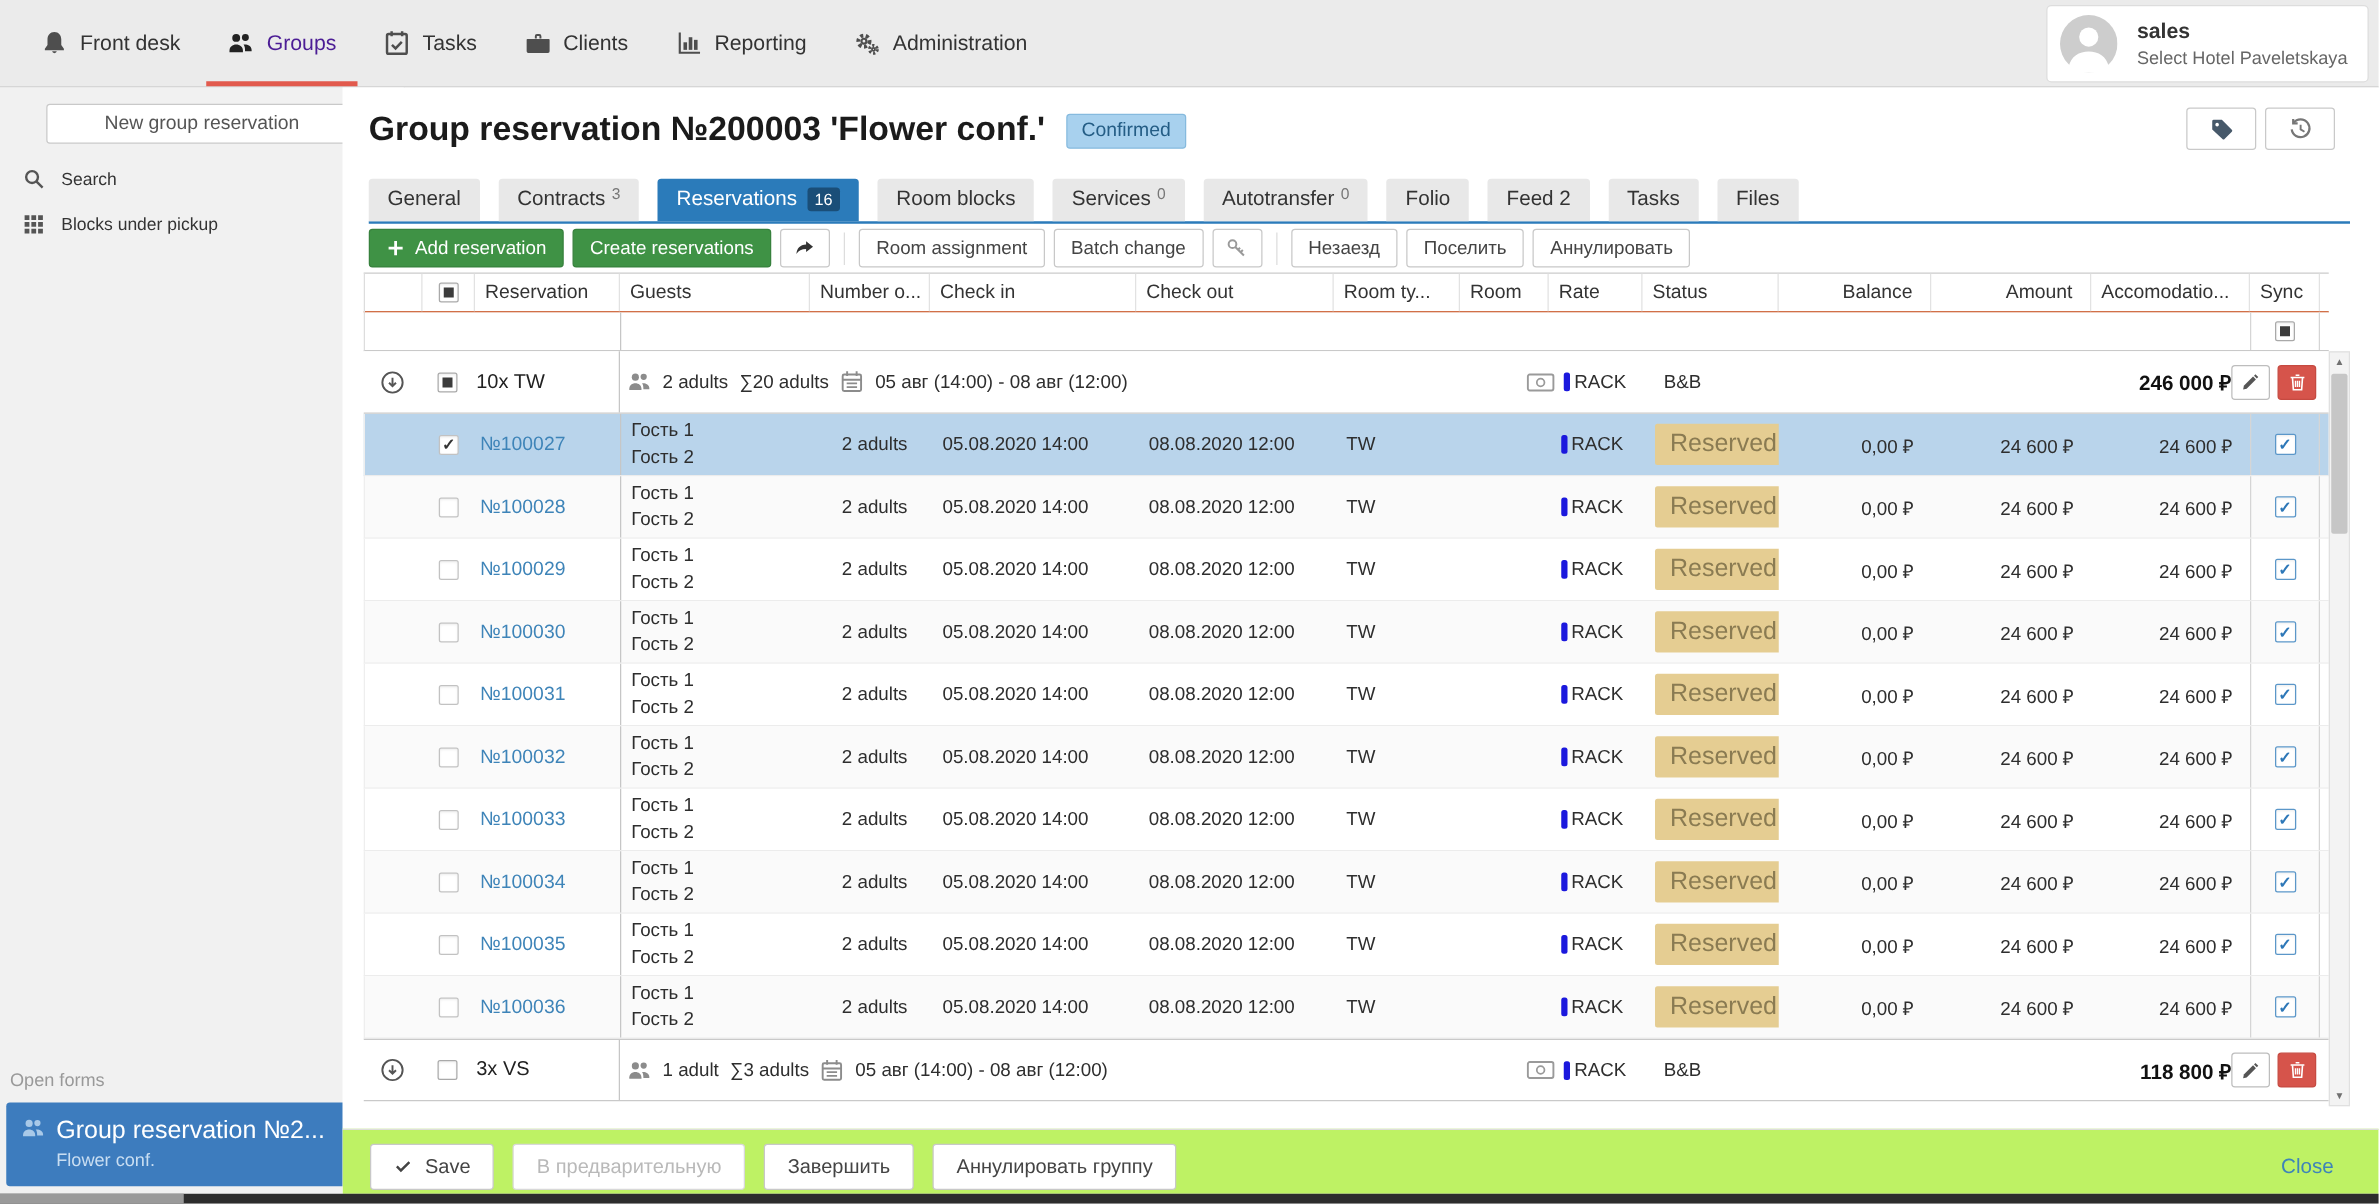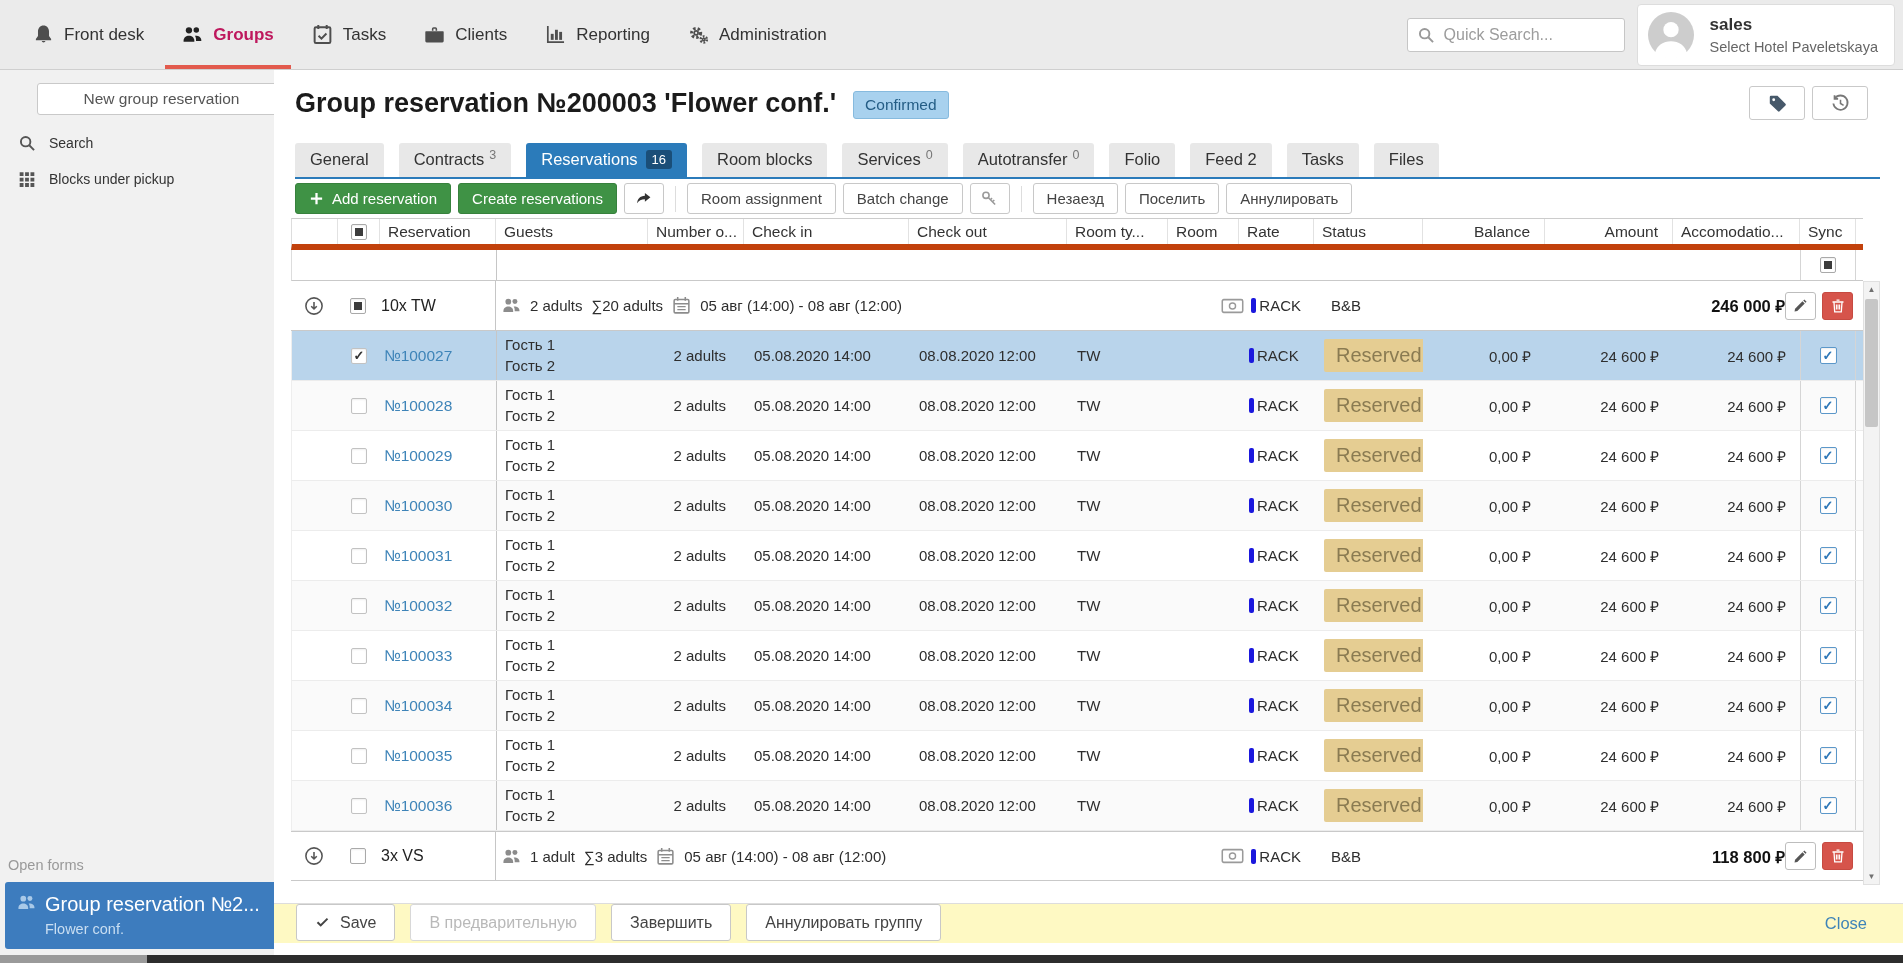--- a/index.html
+++ b/index.html
@@ -9,21 +9,21 @@
   *{box-sizing:border-box}
   html,body{margin:0;padding:0}
   body{font-family:"Liberation Sans",sans-serif;background:#fff;width:1903px;height:963px;overflow:hidden}
   .app{position:relative;width:1903px;height:963px;background:#fff;overflow:hidden}
 
   
   .topnav{position:absolute;top:0;left:0;right:0;height:70px;background:#ebebeb;border-bottom:1px solid #cfcfcf;display:flex;align-items:stretch;padding-left:14px}
   .nav-items{display:flex;align-items:stretch}
   .nav-item{display:flex;align-items:center;gap:10px;padding:0 19px;font-size:17px;color:#333;position:relative;cursor:pointer;white-space:nowrap}
   .nav-item .nav-icon{width:21px;height:21px;color:#4e4e4e;flex:none}
-  .nav-item.active{font-weight:bold;color:#be185d}
+  .nav-item.active{font-weight:normal;color:#4c1d95}
   .nav-item.active .nav-icon{color:#222}
   .nav-item.active::after{content:"";position:absolute;left:2px;right:2px;bottom:0;height:4px;background:#e25a4d}
   svg{display:block;width:100%;height:100%}
   .nav-right{margin-left:auto;display:flex;align-items:center;gap:12px;padding-right:8px}
   .search-box{position:relative}
   .search-box input{width:218px;height:34px;border:1px solid #c6c6c6;border-radius:3px;padding:0 10px 0 36px;font-size:16px;color:#333;outline:none;font-family:inherit;background:#fff}
   .search-box input::placeholder{color:#9c9c9c}
   .search-icon{position:absolute;left:10px;top:8px;width:18px;height:18px;color:#999}
   .user-panel{display:flex;align-items:center;gap:16px;background:#fff;border:1px solid #ddd;border-radius:4px;height:62px;padding:0 16px 0 10px;min-width:248px}
   .avatar{width:46px;height:46px;flex:none}
@@ -64,21 +64,21 @@
   .btn.green{background:var(--green);border-color:#37813d;color:#fff}
   .btn .icon{width:15px;height:15px;color:#fff;flex:none}
   .btn.icon-only{width:40px;justify-content:center;padding:0}
   .btn.icon-only .icon{color:#333;width:17px;height:17px}
   .btn.icon-only .icon.gray{color:#9a9a9a}
   .vsep{width:1px;height:26px;background:#ddd;margin:0 4px}
 
   
   .table-wrap{position:absolute;top:148px;left:17px;width:1589px}
   .thead,.filter-row,.trow,.grow{display:grid;grid-template-columns:var(--cols);width:1572px;align-items:center}
-  .thead{height:32px;border-top:1px solid #ccc;border-bottom:6px solid #c2410c;border-left:1px solid #ddd;background:#fff}
+  .thead{height:32px;border-top:1px solid #ccc;border-bottom:1px solid #c2410c;border-left:1px solid #ddd;background:#fff}
   .th{font-size:15.5px;color:#333;padding-left:8px;border-right:1px solid #e2e2e2;height:100%;display:flex;align-items:center;overflow:hidden;white-space:nowrap}
   .th.right{justify-content:flex-end;padding-right:14px}
   .th.center{justify-content:center;padding-left:0}
   .filter-row{height:31px;border-bottom:1px solid #c9c9c9;border-left:1px solid #ddd;background:#fff}
   .fcell{height:100%}
   .fcell.guests-line{grid-column:4;border-left:1px solid #c6c6c6}
   .fcell.sync-cell{grid-column:15;border-left:1px solid #d5d5d5;border-right:1px solid #d5d5d5;display:flex;align-items:center;justify-content:center}
 
   .trow{height:50px;border-bottom:1px solid #ececec;border-left:1px solid #eee;background:#fff;cursor:pointer}
   .trow.alt{background:#fafafa}
@@ -121,21 +121,21 @@
   .cbx.checked::after{content:"✓";font-size:13px;font-weight:bold;color:#333;line-height:1}
   .cbx.sync-cbx{width:17px;height:17px;border-color:#5b97c9}
   .cbx.sync-cbx.checked::after{color:#2e78b8}
 
   .scrollbar{position:absolute;right:0;top:63px;width:17px;height:604px;background:#f3f3f3;border:1px solid #e0e0e0;display:flex;flex-direction:column;align-items:center}
   .sb-arrow{height:15px;width:100%;display:flex;align-items:center;justify-content:center;font-size:8px;color:#707070;cursor:pointer}
   .sb-thumb{width:13px;height:128px;background:#c6c6c6;border-radius:2px;margin-top:2px;cursor:pointer}
   .sb-spacer{flex:1}
 
   
-  .footer{position:absolute;left:0;right:0;top:833px;height:40px;background:#fef9c3;border-top:1px solid #ddd;display:flex;padding:0 22px;gap:15px}
+  .footer{position:absolute;left:0;right:0;top:833px;height:60px;background:#bef264;border-top:1px solid #ddd;display:flex;align-items:center;padding:0 22px;gap:15px}
   .fbtn{height:37px;border:1px solid #c8c8c8;border-radius:3px;background:#fff;color:#444;font-size:16px;padding:0 18px;display:inline-flex;align-items:center;gap:10px;font-family:inherit;white-space:nowrap;cursor:pointer}
   .fbtn.disabled{color:#b9b9b9;border-color:#d8d8d8}
   .fbtn .icon{width:15px;height:15px;color:#444;flex:none}
   .close-btn{margin-left:auto;color:var(--link);font-size:16.5px;background:none;border:none;padding:0 14px;font-family:inherit;cursor:pointer}
 
   .strip{position:absolute;left:0;right:0;bottom:0;height:8px;background:#2d2d2d}
   .strip-left{position:absolute;left:0;top:0;bottom:0;width:147px;background:#9a9a9a}
 </style>
 </head>
 <body>
@@ -206,29 +206,20 @@
               <circle cx="6.2" cy="6.8" r="3.4" stroke-width="2.4" stroke-dasharray="1.8 1.55"></circle>
               <circle cx="6.2" cy="6.8" r="1.5" stroke-width="1.3"></circle>
               <circle cx="12" cy="11.8" r="2.3" stroke-width="2" stroke-dasharray="1.3 1.15"></circle>
               <circle cx="12" cy="11.8" r=".9" stroke-width="1.1"></circle>
             </svg>
           </span>
     <span class="nav-label">Administration</span>
   </div>
 </div>
     <div class="nav-right">
-      <div class="search-box">
-        <span class="search-icon">
-            <svg viewBox="0 0 16 16" fill="none" stroke="currentColor" stroke-width="1.7">
-              <circle cx="6.8" cy="6.8" r="4.2"></circle>
-              <path d="M10 10l4.3 4.3"></path>
-            </svg>
-          </span>
-        <input type="text" placeholder="Quick Search..." style="">
-      </div>
       <div class="user-panel">
         <span class="avatar">
             <svg viewBox="0 0 24 24">
               <circle cx="12" cy="12" r="12" fill="#cdcdcd"></circle>
               <circle cx="12" cy="9.2" r="4" fill="#fff"></circle>
               <path d="M3.6 21.6c1-4.4 4.4-6.4 8.4-6.4s7.4 2 8.4 6.4A12 12 0 0 1 12 24a12 12 0 0 1-8.4-2.4z" fill="#fff"></path>
             </svg>
           </span>
         <span>
           <div class="user-name">sales</div>

